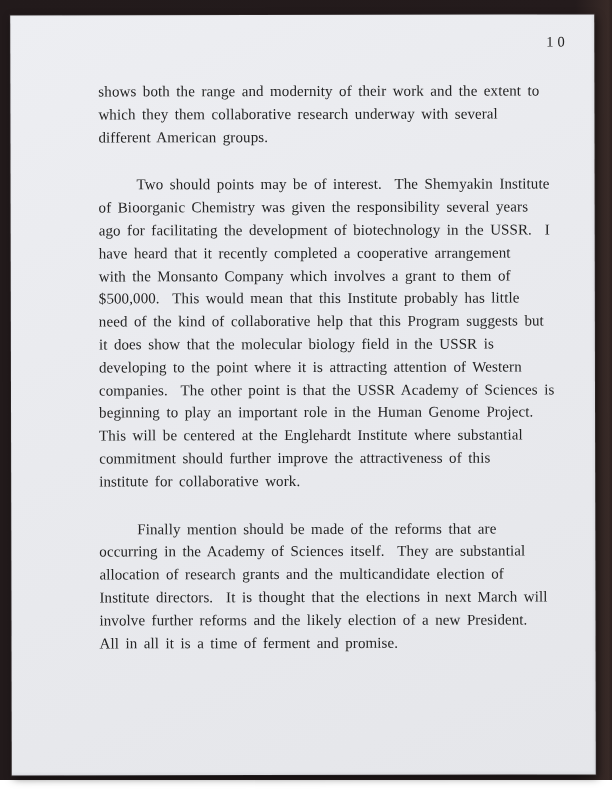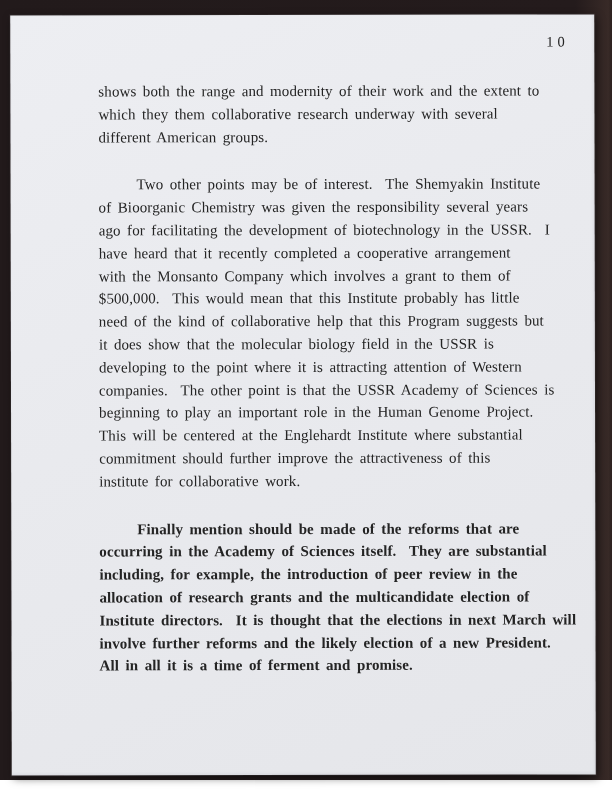--- a/index.html
+++ b/index.html
@@ -42,21 +42,21 @@
   .text-block {
     position: absolute;
     left: 88px;
     top: 65px;
     width: 432px;
     color: #242424;
   }
   .para {
     margin: 0 0 25px 0;
   }
-  .para:last-child { margin-bottom: 0; font-weight: bold; }
+  .para:last-child { margin-bottom: 0; }
   .line {
     height: 22.8px;
     line-height: 22.8px;
     font-size: 15px;
     white-space: pre;
     word-spacing: 2.6px;
     letter-spacing: 0.1px;
   }
   .para.indented .line:first-child {
     padding-left: 38px;
@@ -72,40 +72,39 @@
 
     <div class="text-block">
 
       <div class="para">
         <div class="line">shows both the range and modernity of their work and the extent to</div>
         <div class="line">which they them collaborative research underway with several</div>
         <div class="line">different American groups.</div>
       </div>
 
       <div class="para indented">
-        <div class="line">Two other points may be of interest.  The Shemyakin Institute</div>
+        <div class="line">Two should points may be of interest.  The Shemyakin Institute</div>
         <div class="line">of Bioorganic Chemistry was given the responsibility several years</div>
         <div class="line">ago for facilitating the development of biotechnology in the USSR.  I</div>
         <div class="line">have heard that it recently completed a cooperative arrangement</div>
         <div class="line">with the Monsanto Company which involves a grant to them of</div>
         <div class="line">$500,000.  This would mean that this Institute probably has little</div>
         <div class="line">need of the kind of collaborative help that this Program suggests but</div>
         <div class="line">it does show that the molecular biology field in the USSR is</div>
         <div class="line">developing to the point where it is attracting attention of Western</div>
         <div class="line">companies.  The other point is that the USSR Academy of Sciences is</div>
         <div class="line">beginning to play an important role in the Human Genome Project.</div>
         <div class="line">This will be centered at the Englehardt Institute where substantial</div>
         <div class="line">commitment should further improve the attractiveness of this</div>
         <div class="line">institute for collaborative work.</div>
       </div>
 
       <div class="para indented">
         <div class="line">Finally mention should be made of the reforms that are</div>
         <div class="line">occurring in the Academy of Sciences itself.  They are substantial</div>
-        <div class="line">including, for example, the introduction of peer review in the</div>
         <div class="line">allocation of research grants and the multicandidate election of</div>
         <div class="line">Institute directors.  It is thought that the elections in next March will</div>
         <div class="line">involve further reforms and the likely election of a new President.</div>
         <div class="line">All in all it is a time of ferment and promise.</div>
       </div>
 
     </div>
   </div>
 </div>
 

